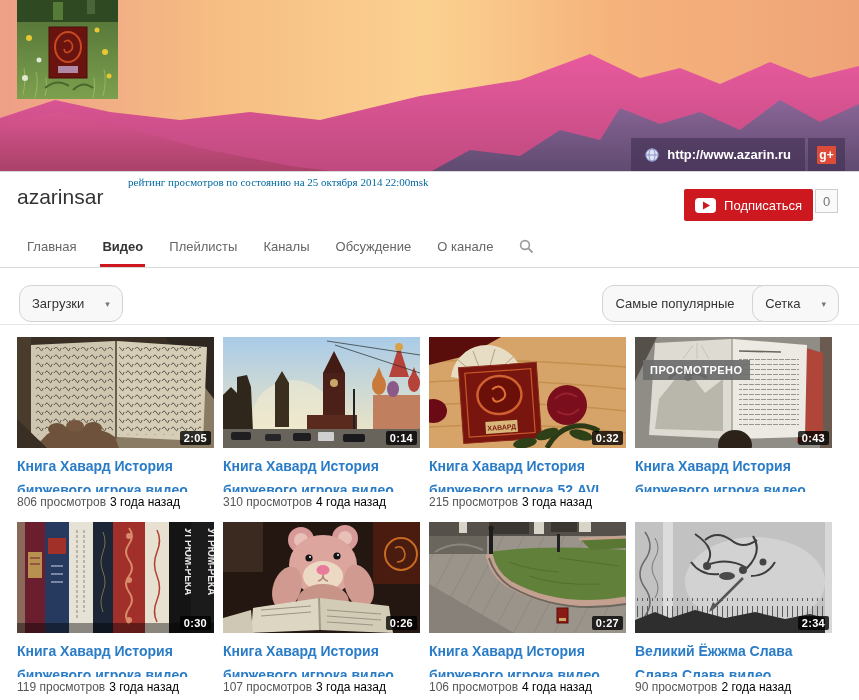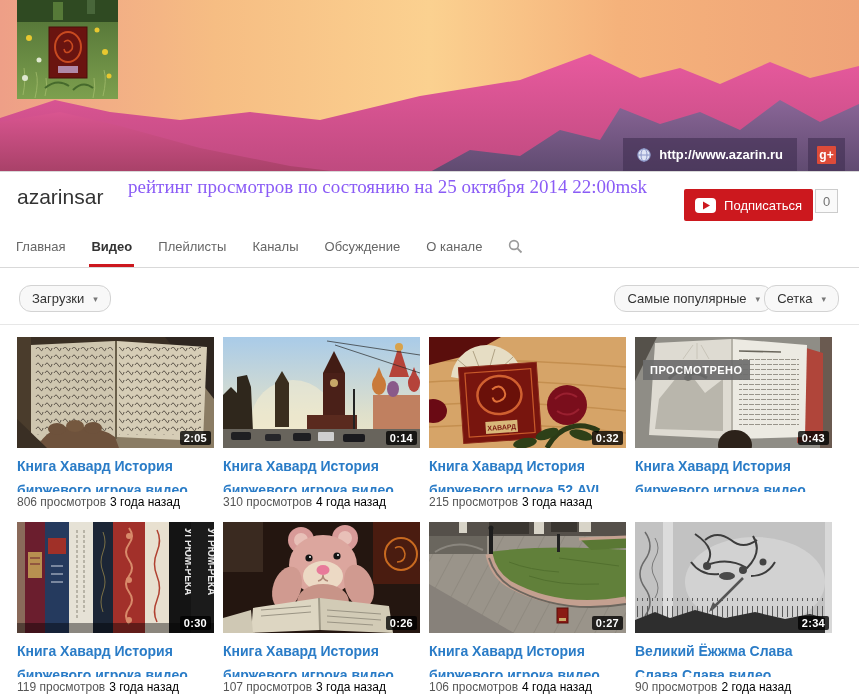--- a/index.html
+++ b/index.html
@@ -4,40 +4,40 @@
 <style>
   * { box-sizing: border-box; margin: 0; padding: 0; }
   html,body { width:859px; height:700px; }
   body { font-family:"Liberation Sans","DejaVu Sans",sans-serif; background:#fff; position:relative; overflow:hidden; }
 
   
   .banner { position:relative; width:859px; height:172px; border-bottom:1px solid #d8d8d8; overflow:hidden; }
   .banner > svg.art { position:absolute; inset:0; display:block; }
   .avatar { position:absolute; left:17px; top:0; width:101px; height:99px; cursor:pointer; }
   .avatar svg { display:block; }
-  .site-links { position:absolute; right:14px; bottom:0; height:33px; display:flex;gap:8px; }
+  .site-links { position:absolute; right:14px; bottom:0; height:33px; display:flex; }
   .url-chip { display:flex; align-items:center; gap:8px; background:rgba(62,44,80,.58); padding:0 14px; color:#fff; font-size:13px; font-weight:bold; cursor:pointer; }
   .gplus-chip { width:37px; margin-left:3px; background:rgba(62,44,80,.58); display:flex; align-items:center; justify-content:center; cursor:pointer; }
   .gplus-box { min-width:18px; height:18px; padding:0 2px; background:#dd4b39; color:#fff; font-size:12px; font-weight:bold; display:flex; align-items:center; justify-content:center; border-radius:1px; }
 
   
   .page-head { position:relative; height:96px; border-bottom:1px solid #d9d9d9; background:#fff; }
   .channel-name { position:absolute; left:17px; top:13px; font-size:21px; color:#333; }
-  .annotation { position:absolute; left:128px; top:4px; font-size:19px; color:#8b5cf6; font-family:"Liberation Serif","DejaVu Serif",serif; }
+  .annotation { position:absolute; left:128px; top:4px; font-size:11px; color:#0369a1; font-family:"Liberation Serif","DejaVu Serif",serif; }
   .subscribe-row { position:absolute; right:21px; top:17px; display:flex; align-items:stretch; }
   .subscribe-btn { background:#cc181e; color:#fff; font-size:13px; height:24px; padding:16px 11px; display:flex; align-items:center; gap:8px; border-radius:2px; border:none; cursor:pointer; }
   .sub-count { width:23px; height:24px; margin-left:2px; border:1px solid #ccc; background:#fafafa; color:#737373; font-size:13px; display:flex; align-items:center; justify-content:center; }
-  .tabs { position:absolute; left:14px; bottom:0; display:flex; gap:22px; align-items:flex-end; }
+  .tabs { position:absolute; left:25px; bottom:0; display:flex; gap:22px; align-items:flex-end; }
   .tab { font-size:13px; color:#666; padding:0 2px 13px 2px; cursor:pointer; white-space:nowrap; }
   .tab.active { color:#333; font-weight:bold; border-bottom:3px solid #cc181e; padding-bottom:10px; }
   .tab-search { padding-bottom:10px; cursor:pointer; }
 
   
   .filter-bar { position:relative; height:57px; border-bottom:1px solid #e7e7e7; background:#fff; }
-  .fbtn { position:absolute; top:17px; height:27px; background:#f8f8f8; border:1px solid #d3d3d3; border-radius:12px; font-size:13px; color:#333; display:flex; align-items:center; gap:9px; padding:0 12px; cursor:pointer; }
+  .fbtn { position:absolute; top:17px; height:37px; background:#f8f8f8; border:1px solid #d3d3d3; border-radius:12px; font-size:13px; color:#333; display:flex; align-items:center; gap:21px; padding:0 12px; cursor:pointer; }
   .fbtn .arr { color:#777; font-size:9px; }
   .fbtn.uploads { left:19px; }
   .fbtn.sort { right:86px; }
   .fbtn.view { right:20px; }
 
   
   .grid { position:absolute; left:17px; top:337px; display:grid; grid-template-columns:repeat(4,197px); column-gap:9px; row-gap:13px; }
   .card { width:197px; }
   .thumb { position:relative; width:197px; height:111px; background:#000; cursor:pointer; }
   .thumb svg { display:block; width:197px; height:111px; }

